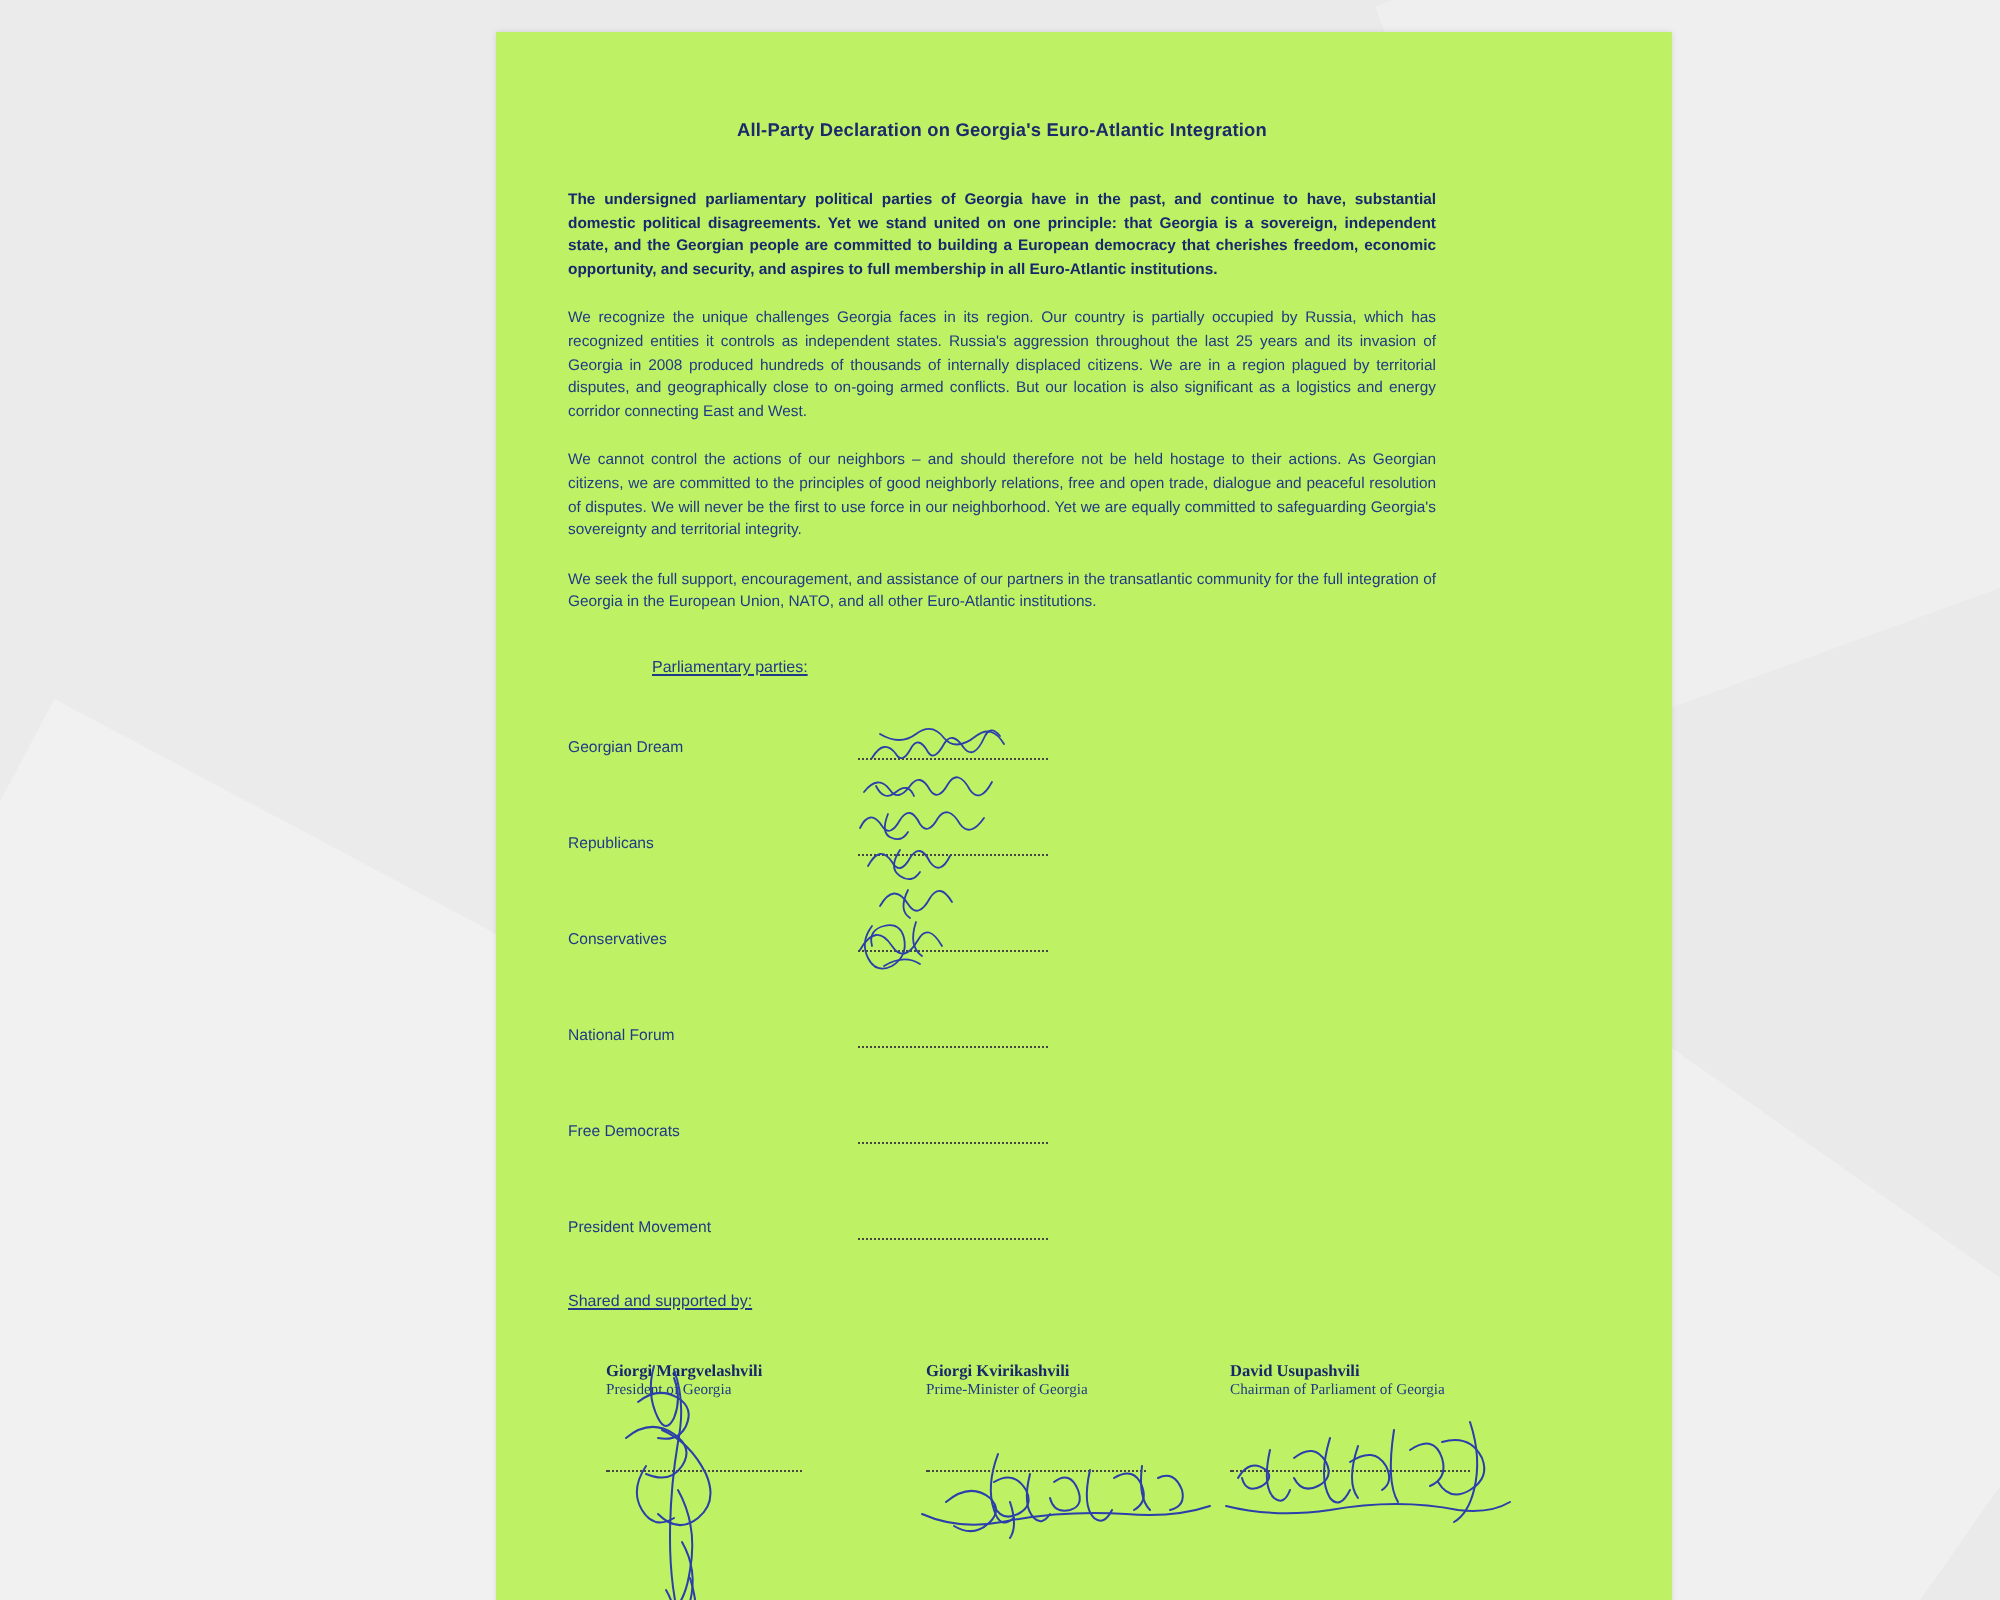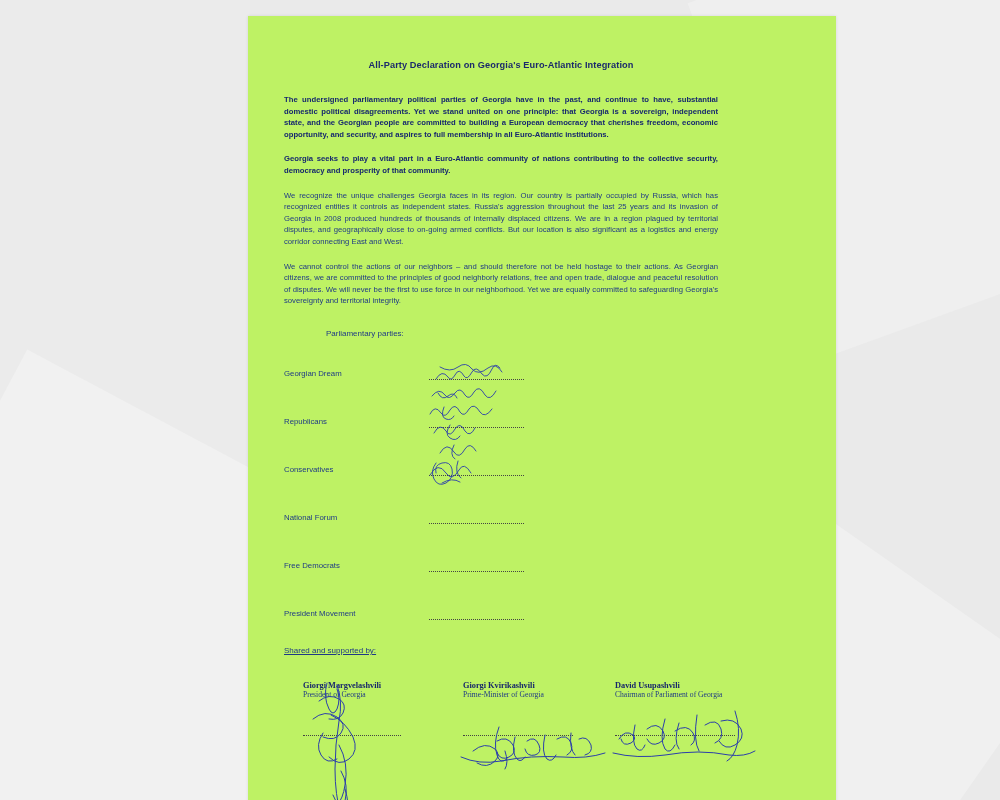--- a/index.html
+++ b/index.html
@@ -95,20 +95,21 @@
     font-weight: bold;
     color: #16286e;
   }
 
   .parties-block {
     margin-top: 22px;
   }
   .parties-heading {
     font-size: 8px;
     color: #1f3a86;
+    text-decoration: underline;
     margin-bottom: 8px;
     font-family: "Liberation Sans", sans-serif;
     padding-left: 42px;
   }
   .party-row {
     position: relative;
     height: 19px;
     font-size: 7.8px;
     color: #1f3a86;
     margin-top: 29px;
@@ -198,23 +199,23 @@
   <div class="diag2"></div>
   <div class="diag3"></div>
 </div>
 
 <div id="page">
   <div class="doc-inner">
 
     <div class="doc-title">All-Party Declaration on Georgia's Euro-Atlantic Integration</div>
 
     <p class="body-para bold">The undersigned parliamentary political parties of Georgia have in the past, and continue to have, substantial domestic political disagreements. Yet we stand united on one principle: that Georgia is a sovereign, independent state, and the Georgian people are committed to building a European democracy that cherishes freedom, economic opportunity, and security, and aspires to full membership in all Euro-Atlantic institutions.</p>
-    <p class="body-para bold">Georgia seeks to play a vital part in a Euro-Atlantic community of nations contributing to the collective security, democracy and prosperity of that community.</p>
     <p class="body-para">We recognize the unique challenges Georgia faces in its region.   Our country is partially occupied by Russia, which has recognized entities it controls as independent states.  Russia's aggression throughout the last 25 years and its invasion of Georgia in 2008 produced hundreds of thousands of internally displaced citizens.  We are in a region plagued by territorial disputes, and geographically close to on-going armed conflicts.  But our location is also significant as a logistics and energy corridor connecting East and West.</p>
     <p class="body-para">We cannot control the actions of our neighbors – and should therefore not be held hostage to their actions.   As Georgian citizens, we are committed to the principles of good neighborly relations, free and open trade, dialogue and peaceful resolution of disputes.   We will never be the first to use force in our neighborhood.  Yet we are equally committed to safeguarding Georgia's sovereignty and territorial integrity.</p>
+    <p class="body-para">We seek the full support, encouragement, and assistance of our partners in the transatlantic community for the full integration of Georgia in the European Union, NATO, and all other Euro-Atlantic institutions.</p>
 
     <div class="parties-block">
       <div class="parties-heading">Parliamentary parties:</div>
 
       <div style="position:relative;">
         <div class="party-row">
           <span class="party-name">Georgian Dream</span>
           <span class="sig-line"></span>
         </div>
         <div class="party-row">

